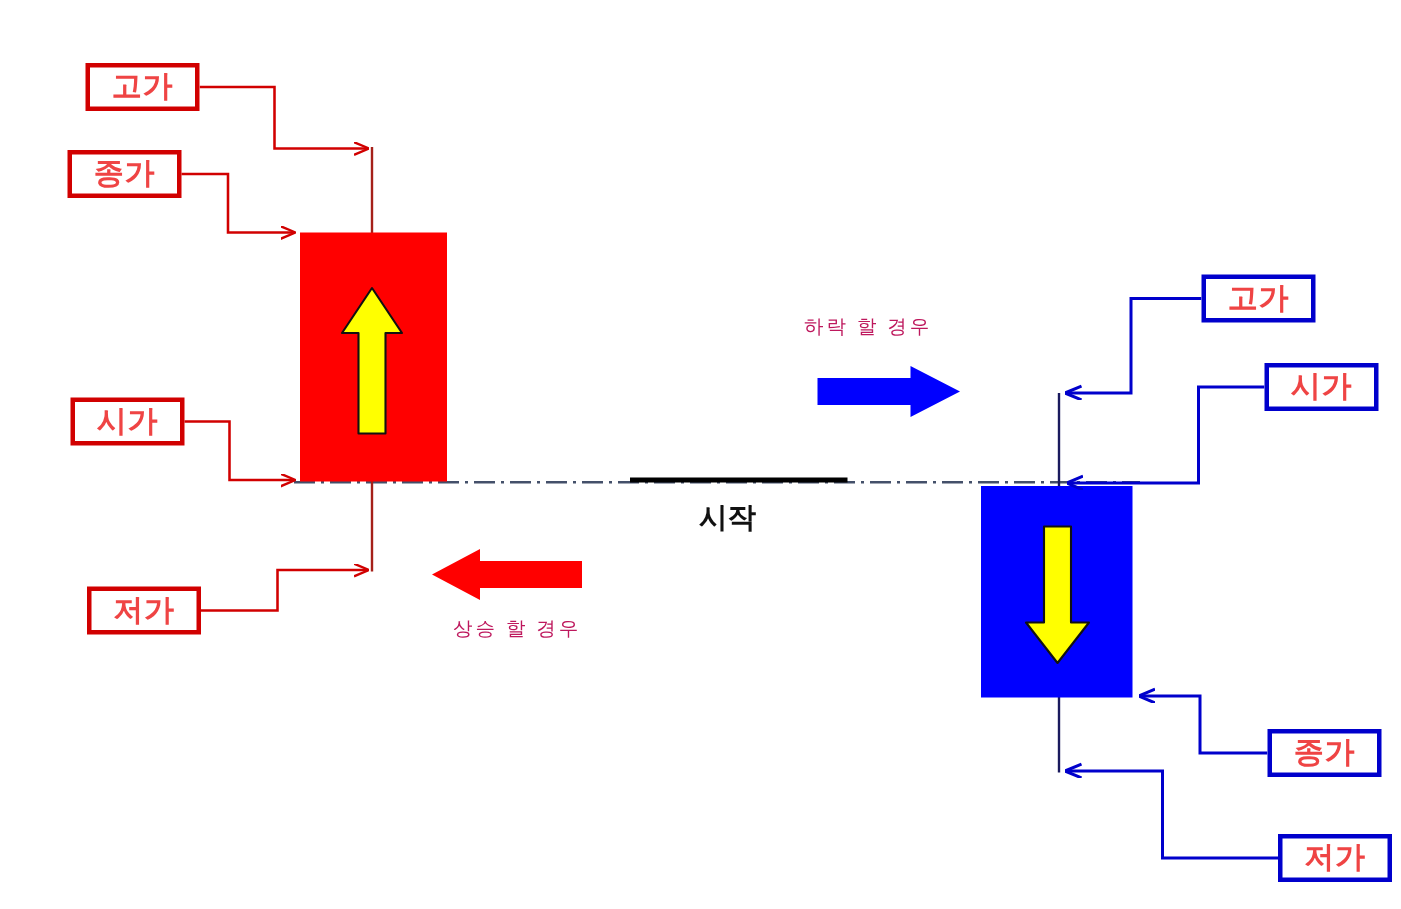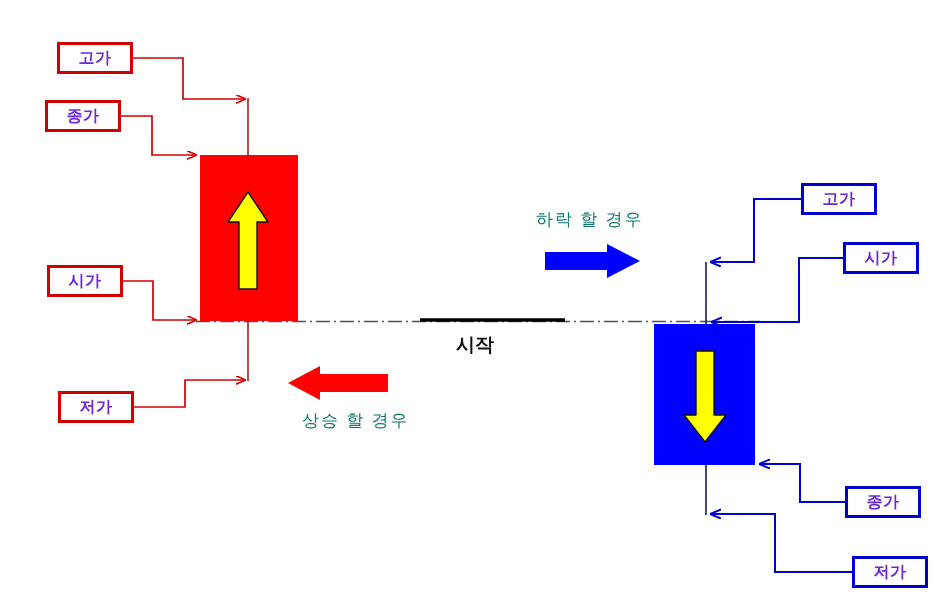--- a/index.html
+++ b/index.html
@@ -26,49 +26,50 @@
     height: 606px;
   }
   .tag {
     position: absolute;
     box-sizing: border-box;
     background: #ffffff;
     display: flex;
     align-items: center;
     justify-content: center;
     font-weight: bold;
-    color: #6d28d9;
+    color: #ef4444;
     letter-spacing: 0.5px;
-    font-size: 16px;
+    font-size: 20px;
     line-height: 1;
     z-index: 5;
     font-family: "Liberation Sans", "DejaVu Sans", sans-serif;
   }
   .tag.red   { border: 3px solid #d10000; }
   .tag.blue  { border: 3px solid #0000cc; }
 
   .capt {
     position: absolute;
-    color: #0f766e;
-    font-size: 17px;
+    color: #be185d;
+    font-size: 13px;
     line-height: 1;
     white-space: nowrap;
     z-index: 6;
     font-family: "Liberation Serif", "DejaVu Serif", serif;
   }
   .capt.serif-sp { letter-spacing: 2px; }
 
   .start-label {
     position: absolute;
     font-weight: bold;
     font-size: 19px;
     color: #111111;
     z-index: 6;
     white-space: nowrap;
     font-family: "Liberation Sans", "DejaVu Sans", sans-serif;
+    margin-left: 10px;
   }
 </style>
 </head>
 <body>
 
 <div id="stage">
 
   <svg id="svg-layer" viewBox="0 0 934 606" xmlns="http://www.w3.org/2000/svg">
 
     <defs>

